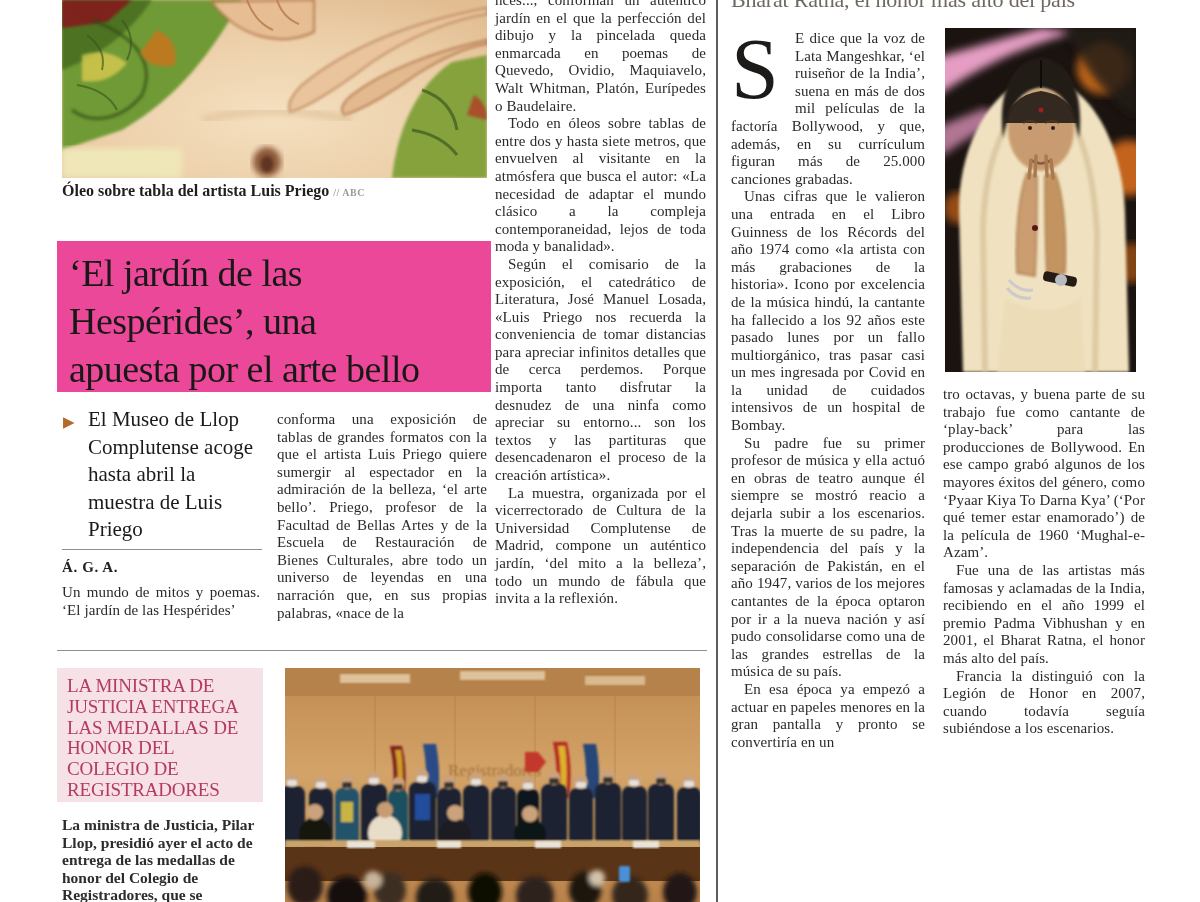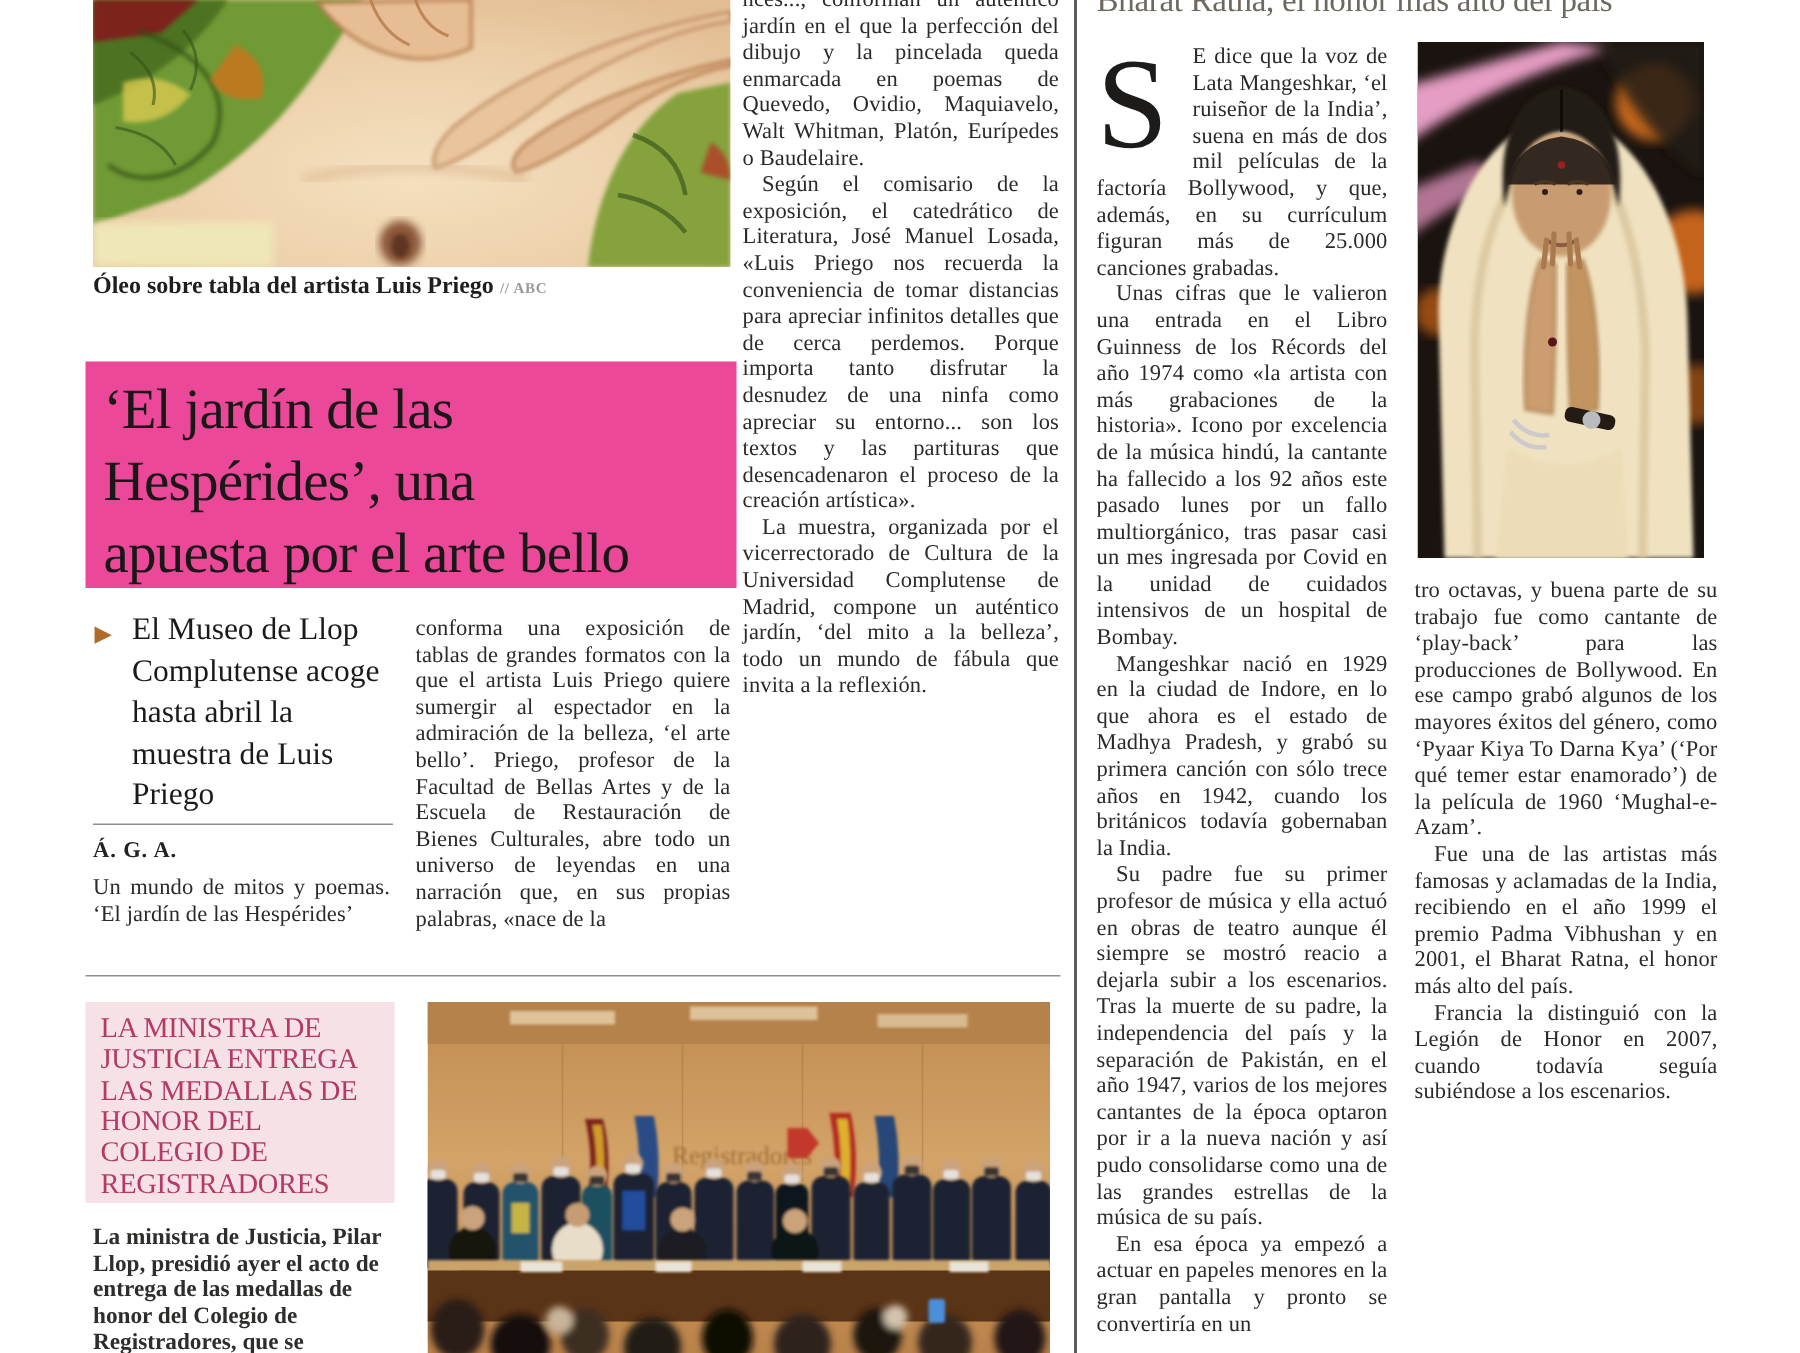--- a/index.html
+++ b/index.html
@@ -91,20 +91,21 @@
   <div class="abs bodycol" style="left:62px;top:584px;width:198px;">
     <p>Un mundo de mitos y poemas. ‘El jardín de las Hespérides’</p>
   </div>
 
   <div class="abs bodycol" style="left:277px;top:411px;width:210px;">
     <p>conforma una exposición de tablas de grandes formatos con la que el artista Luis Priego quiere sumergir al espectador en la admiración de la belleza, ‘el arte bello’. Priego, profesor de la Facultad de Bellas Artes y de la Escuela de Restauración de Bienes Culturales, abre todo un universo de leyendas en una narración que, en sus propias palabras, «nace de la</p>
   </div>
 
   <div class="abs bodycol" style="left:495px;top:-8px;width:211px;">
     <p>nces..., conforman un auténtico jardín en el que la perfección del dibujo y la pincelada queda enmarcada en poemas de Quevedo, Ovidio, Maquiavelo, Walt Whitman, Platón, Eurípedes o Baudelaire.</p>
+    <p>Todo en óleos sobre tablas de entre dos y hasta siete metros, que envuelven al visitante en la atmósfera que busca el autor: «La necesidad de adaptar el mundo clásico a la compleja contemporaneidad, lejos de toda moda y banalidad».</p>
     <p>Según el comisario de la exposición, el catedrático de Literatura, José Manuel Losada, «Luis Priego nos recuerda la conveniencia de tomar distancias para apreciar infinitos detalles que de cerca perdemos. Porque importa tanto disfrutar la desnudez de una ninfa como apreciar su entorno... son los textos y las partituras que desencadenaron el proceso de la creación artística».</p>
     <p>La muestra, organizada por el vicerrectorado de Cultura de la Universidad Complutense de Madrid, compone un auténtico jardín, ‘del mito a la belleza’, todo un mundo de fábula que invita a la reflexión.</p>
   </div>
 
   <div class="abs rule" style="left:57px;top:650px;width:650px;"></div>
 
   <div class="abs brief-head" style="left:57px;top:668px;">
     <div>LA MINISTRA DE</div>
     <div>JUSTICIA ENTREGA</div>
     <div>LAS MEDALLAS  DE</div>
@@ -249,21 +250,20 @@
     <rect x="334" y="198" width="11" height="16" rx="2" fill="#4a90d8" filter="url(#cb1)"></rect>
   </svg>
 
   <div class="abs divider" style="left:716px;top:0;height:902px;"></div>
 
   <div class="abs r-headline" style="left:731px;top:-13px;">Bharat Ratna, el honor más alto del país</div>
 
   <div class="abs bodycol" style="left:731px;top:30px;width:194px;">
     <p><span class="dropcap">S</span><span>E dice que la voz de Lata Mangeshkar, ‘el ruiseñor de la India’, suena en más de dos mil películas de la factoría Bollywood, y que, además, en su currículum figuran más de 25.000 canciones grabadas.</span></p>
     <p>Unas cifras que le valieron una entrada en el Libro Guinness de los Récords del año 1974 como «la artista con más grabaciones de la historia». Icono por excelencia de la música hindú, la cantante ha fallecido a los 92 años este pasado lunes por un fallo multiorgánico, tras pasar casi un mes ingresada por Covid en la unidad de cuidados intensivos de un hospital de Bombay.</p>
-    <p>Mangeshkar nació en 1929 en la ciudad de Indore, en lo que ahora es el estado de Madhya Pradesh, y grabó su primera canción con sólo trece años en 1942, cuando los británicos todavía gobernaban la India.</p>
     <p>Su padre fue su primer profesor de música y ella actuó en obras de teatro aunque él siempre se mostró reacio a dejarla subir a los escenarios. Tras la muerte de su padre, la independencia del país y la separación de Pakistán, en el año 1947, varios de los mejores cantantes de la época optaron por ir a la nueva nación y así pudo consolidarse como una de las grandes estrellas de la música de su país.</p>
     <p>En esa época ya empezó a actuar en papeles menores en la gran pantalla y pronto se convertiría en un</p>
   </div>
 
   <svg class="abs" style="left:945px;top:28px;" width="191" height="344" viewBox="0 0 191 344">
     <defs>
       <filter id="lb1">
           <feGaussianBlur stdDeviation="1.5"></feGaussianBlur>
         </filter>
       <filter id="lb2">

